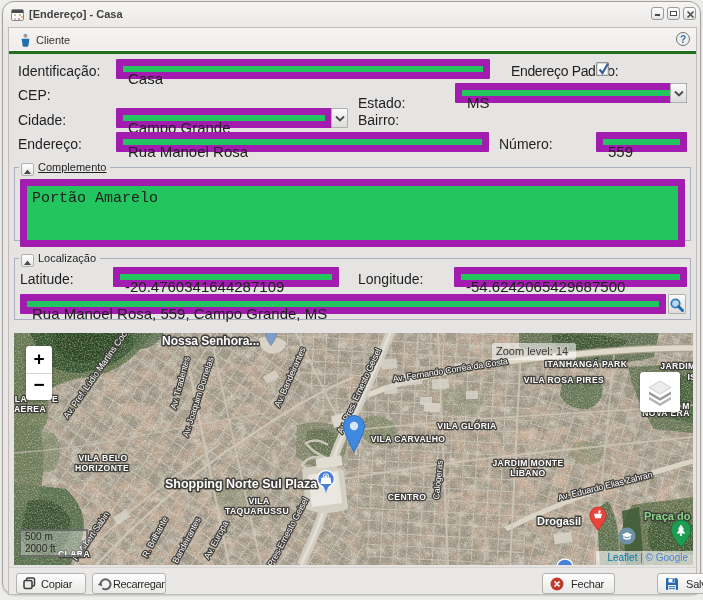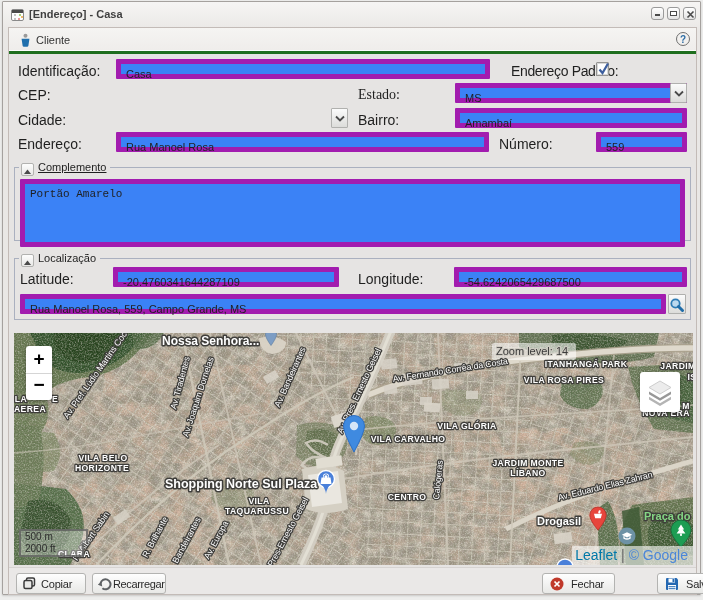--- a/index.html
+++ b/index.html
@@ -1,40 +1,40 @@
 <!DOCTYPE html>
 <html><head>
 <meta charset="utf-8">
 <style>
 * { margin:0; padding:0; box-sizing:border-box; }
 html,body { width:703px; height:600px; background:#ededec; font-family:"Liberation Sans",sans-serif; overflow:hidden; }
 #win { position:absolute; left:2px; top:1px; width:699px; height:594px; border:1px solid #a5a19e;
-  border-radius:1px; background:linear-gradient(#f6f5f4,#e9e7e5 30px); box-shadow:0 1px 2px rgba(0,0,0,.15); }
+  border-radius:12px; background:linear-gradient(#f6f5f4,#e9e7e5 30px); box-shadow:0 1px 2px rgba(0,0,0,.15); }
 #titlebar { position:absolute; left:0; top:0; right:0; height:24px; }
 #ticon { position:absolute; left:8px; top:7px; width:13px; height:12px; background:#fdfdfd; border:1px solid #8a8a8a; border-radius:2px; }
 #ticon:before { content:""; position:absolute; left:0; top:0; right:0; height:2.5px; background:#4a4a4a; }
 #ticon i { position:absolute; width:2px; height:2px; border-radius:1px; }
 #ttl { position:absolute; left:26px; top:6px; font-size:11px; font-weight:bold; color:#3f3f3f; }
 .wbtn { position:absolute; top:5px; width:13px; height:13px; border:1px solid #9a9a9a; border-radius:3px;
   background:linear-gradient(#ffffff,#e4e4e4); color:#555; }
 #bmin { left:648px; } #bmax { left:664px; } #bcls { left:680px; }
 #bmin:before { content:""; position:absolute; left:3px; right:3px; bottom:3px; height:2px; background:#4a4a4a; }
 #bmax:before { content:""; position:absolute; left:2px; right:2px; top:2.5px; bottom:3px; border:1.5px solid #4a4a4a; background:#fff; }
 #bcls svg, .wbtn svg { position:absolute; left:0; top:0; }
 #panel { position:absolute; left:5px; top:25px; width:689px; height:568px; border:1px solid #c3bbb7; background:#e6e4e3; }
 #toolbar { position:absolute; left:0; top:0; right:0; height:22px; background:linear-gradient(#f5f4f2,#efedeb); }
 #greenline { position:absolute; left:0; top:22px; right:0; height:4px; background:linear-gradient(#fdfdfd 1px,#1f6f1f 1px); }
 #usr { position:absolute; left:11px; top:5px; width:11px; height:14px; }
 #tbtxt { position:absolute; left:27px; top:6px; font-size:11px; color:#333; }
 #help { position:absolute; right:6px; top:4px; width:14px; height:14px; border:1.5px solid #6f6f6f; border-radius:50%;
   color:#2e6da4; font-weight:bold; font-size:10px; text-align:center; line-height:13px; }
 
 .lbl { position:absolute; font-size:14px; color:#1f1f1f; white-space:nowrap; }
-.inp { position:absolute; height:20px; background:#3b82f6; border:5px solid #a21caf; border-radius:1px;
-  font-size:11px; color:#1f1f1f; padding:4px 0 0 5px; white-space:nowrap; }
+.inp { position:absolute; height:20px; background:#22c55e; border:7px solid #a21caf; border-radius:1px;
+  font-size:15px; color:#1f1f1f; padding:4px 0 0 5px; white-space:nowrap; }
 .combo-btn { position:absolute; width:17px; height:20px; background:linear-gradient(#fbfbfb,#dcdcda);
   border:1px solid #b0b0ae; border-radius:1px; }
 .combo-btn svg { position:absolute; left:3px; top:6px; }
 fieldset,.fset { position:absolute; border:1px solid #aab0bf; }
 .legend { position:absolute; font-size:11px; color:#1f1f1f; background:#e6e4e3; padding:0 4px 0 2px; }
 .tgl { display:inline-block; width:13px; height:13px; border:1px solid #b2b2b0; border-radius:2px;
   background:linear-gradient(#fdfdfd,#e8e8e6); vertical-align:-3px; margin-right:4px; text-align:center; }
 .tgl svg { margin-top:3px; }
 #chk { position:absolute; left:587px; top:34px; width:13px; height:14px; background:#fefefe; border:1px solid #949492; border-radius:1px; box-shadow:inset 0 0 0 1px #d8d8d8; }
 
@@ -47,21 +47,21 @@
 #zoomctl { position:absolute; left:12px; top:13px; width:26px; height:54px; background:#fff; border-radius:3px;
   box-shadow:0 1px 3px rgba(0,0,0,.4); color:#000; }
 #zoomctl .zi { position:absolute; left:0; width:26px; text-align:center; font-size:19px; font-weight:bold; }
 #zoomctl hr { position:absolute; left:0; right:0; top:27px; border:none; border-top:1px solid #d5d5d5; }
 #layersctl { position:absolute; right:13px; top:39px; width:40px; height:40px; background:#fff; border-radius:3px;
   box-shadow:0 1px 3px rgba(0,0,0,.4); }
 #scalectl { position:absolute; left:5px; bottom:8px; font-size:10px; color:#2d2d2d; }
 .sbar { background:rgba(255,255,255,.35); border:2px solid rgba(90,90,90,.75); padding:0 4px 1px 4px; }
 #sbar1 { border-bottom:none; width:69px; }
 #sbar2 { border-top:none; width:65px; }
-#attrib { position:absolute; right:0; bottom:0; background:rgba(255,255,255,.6); font-size:14px; color:#666; padding:1px 5px 2px 3px; }
+#attrib { position:absolute; right:0; bottom:0; background:rgba(255,255,255,.6); font-size:10px; color:#666; padding:1px 5px 2px 11px; }
 #attrib a { color:#0078a8; text-decoration:none; }
 </style>
 </head>
 <body>
 <div id="win">
   <div id="titlebar">
     <div id="ticon">
         <i style="left:1.5px;top:4px;background:#b0b0b0"></i>
         <i style="left:1.5px;top:7.5px;background:#b0b0b0"></i>
         <i style="left:6.5px;top:4px;background:#8bc34a"></i>
@@ -91,36 +91,36 @@
     <div class="lbl" style="left:9px;top:35px;">Identificação:</div>
     <div class="inp" style="left:107px;top:31px;width:374px;">Casa</div>
     <div class="lbl" style="left:502px;top:35px;letter-spacing:-0.35px;text-align:right;">Endereço Padrão:</div>
     <div id="chk">
         <svg width="13" height="14" style="position:absolute;left:0;top:-1px;">
           <path d="M2.5 7.5 L5.5 11 L11 1.5" stroke="#3d5e9e" stroke-width="2.2" fill="none"></path>
         </svg>
       </div>
 
     <div class="lbl" style="left:9px;top:59px;">CEP:</div>
-    <div class="lbl" style="left:349px;top:59px;font-family:Liberation Serif, serif;">Estado:</div>
+    <div class="lbl" style="left:349px;top:67px;">Estado:</div>
     <div class="inp" style="left:446px;top:55px;width:232px;">MS</div>
     <div class="combo-btn" style="left:661px;top:55px;">
         <svg width="10" height="8">
           <path d="M1 1.5 L5 5.5 L9 1.5" stroke="#4a4a4a" stroke-width="1.8" fill="none"></path>
         </svg>
       </div>
 
     <div class="lbl" style="left:9px;top:83.5px;">Cidade:</div>
+    <div class="inp" style="left:107px;top:79.5px;width:216px;">Campo Grande</div>
     <div class="combo-btn" style="left:322px;top:79.5px;">
         <svg width="10" height="8">
           <path d="M1 1.5 L5 5.5 L9 1.5" stroke="#4a4a4a" stroke-width="1.8" fill="none"></path>
         </svg>
       </div>
     <div class="lbl" style="left:349px;top:83.5px;">Bairro:</div>
-    <div class="inp" style="left:446px;top:79.5px;width:232px;">Amambaí</div>
 
     <div class="lbl" style="left:9px;top:108px;">Endereço:</div>
     <div class="inp" style="left:107px;top:104px;width:373px;">Rua Manoel Rosa</div>
     <div class="lbl" style="left:490px;top:108px;">Número:</div>
     <div class="inp" style="left:587px;top:104px;width:91px;">559</div>
 
     <div class="fset" style="left:5px;top:139px;width:677px;height:74px;"></div>
     <div class="legend" style="left:10px;top:133px;text-decoration:underline;"><span class="tgl"><svg width="7" height="5">
             <path d="M0 5 L3.5 0.5 L7 5 Z" fill="#4a4a4a"></path>
           </svg></span>Complemento</div>

